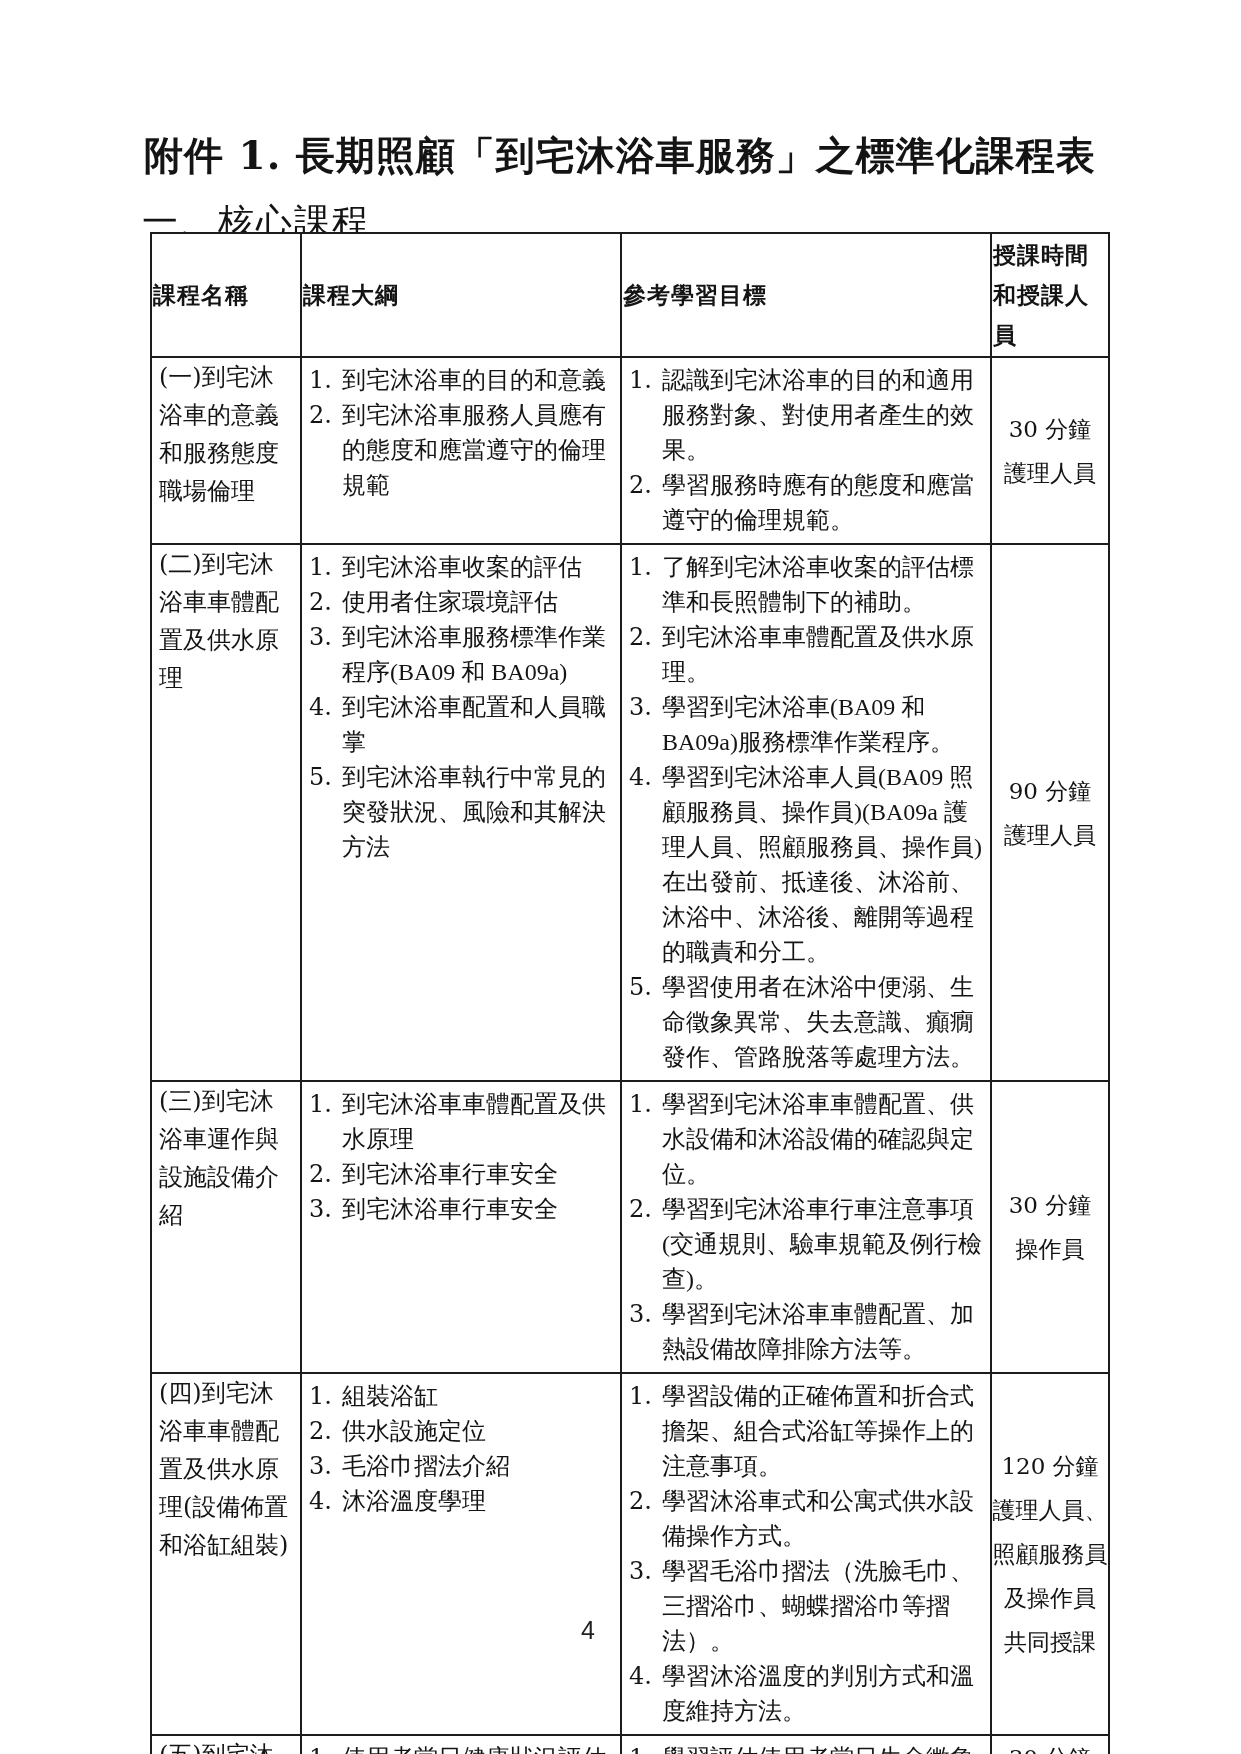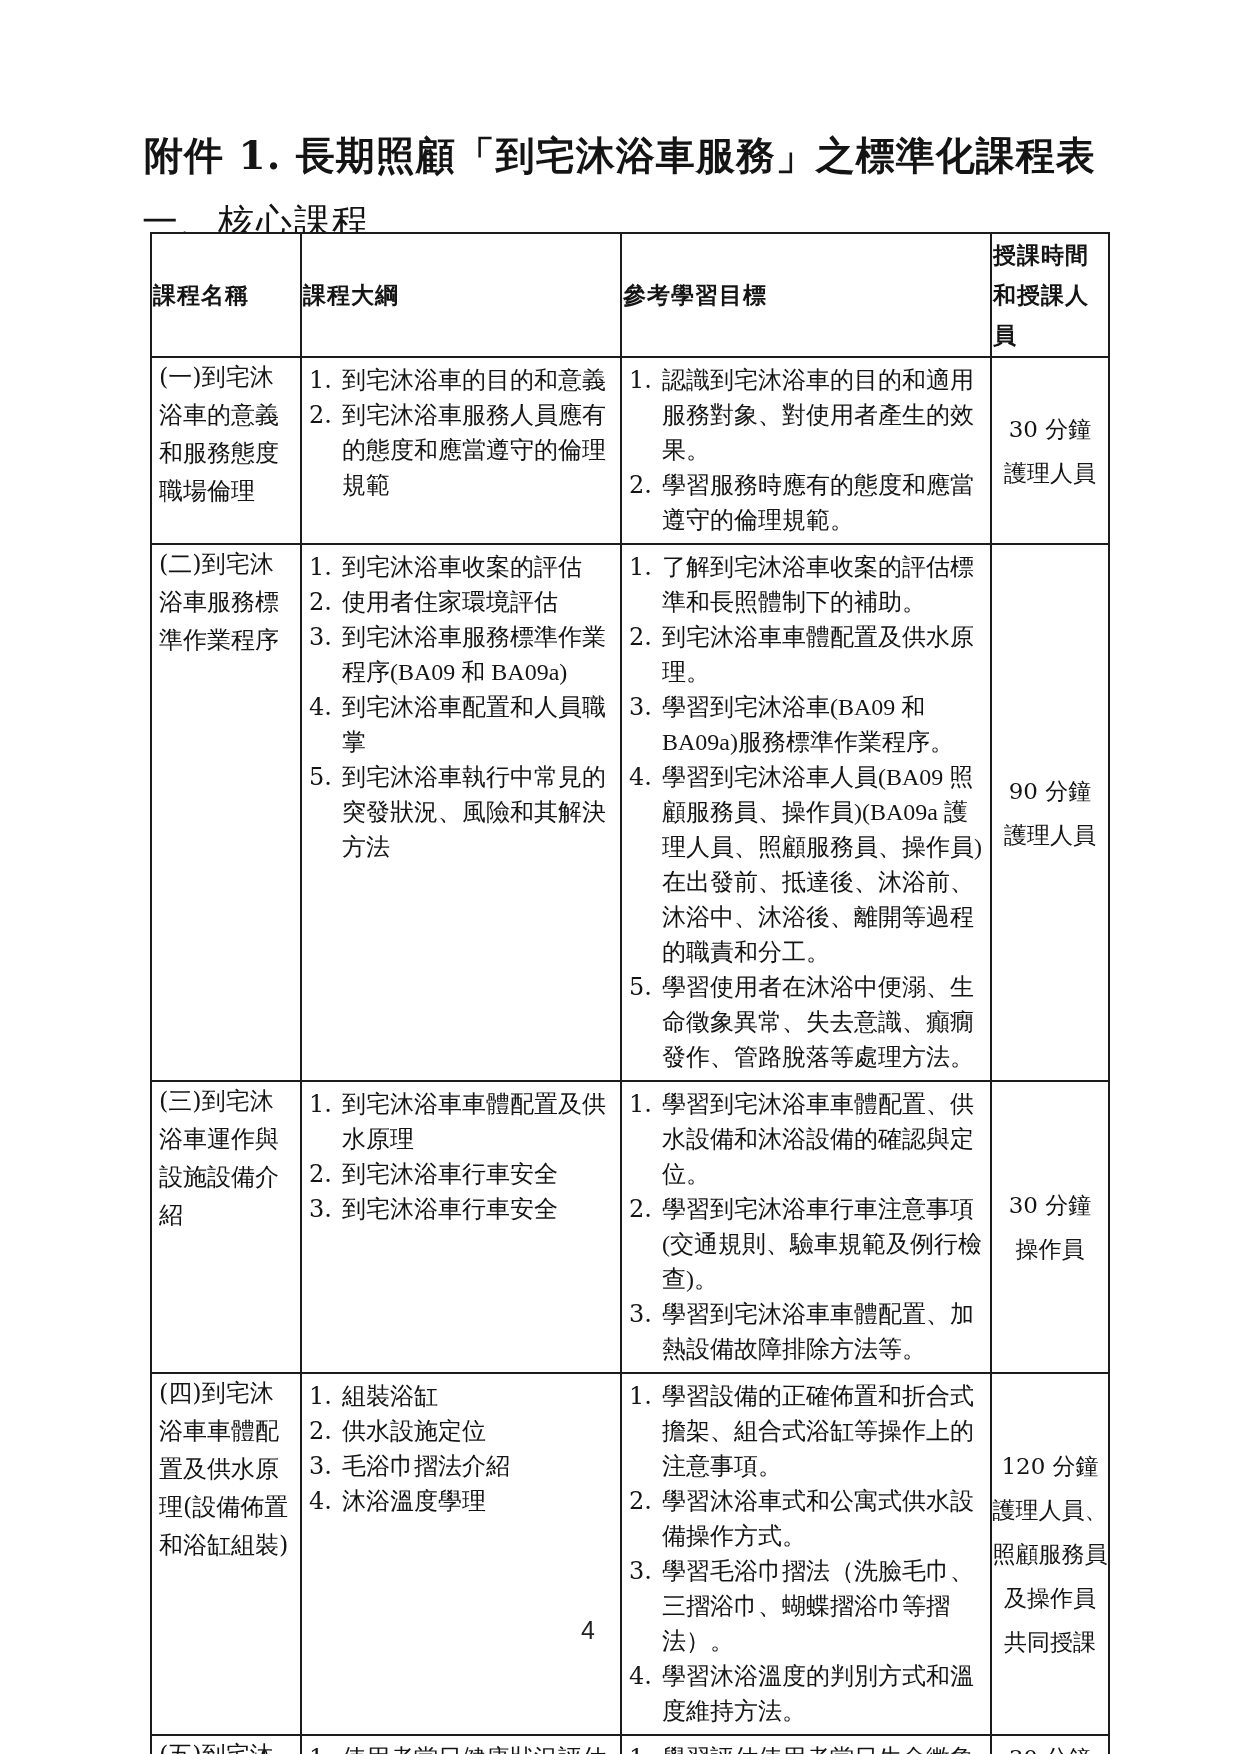--- a/index.html
+++ b/index.html
@@ -102,21 +102,21 @@
             </div>
             <div class="item">
               <span class="num">2.</span>
               <span class="txt">學習服務時應有的態度和應當遵守的倫理規範。</span>
             </div>
           </td>
           <td class="time-cell">30 分鐘
 護理人員</td>
         </tr>
         <tr>
-          <td class="name-cell">(二)到宅沐浴車服務標準作業程序</td>
+          <td class="name-cell">(二)到宅沐浴車車體配置及供水原理</td>
           <td class="list-cell">
             <div class="item">
               <span class="num">1.</span>
               <span class="txt">到宅沐浴車收案的評估</span>
             </div>
             <div class="item">
               <span class="num">2.</span>
               <span class="txt">使用者住家環境評估</span>
             </div>
             <div class="item">

